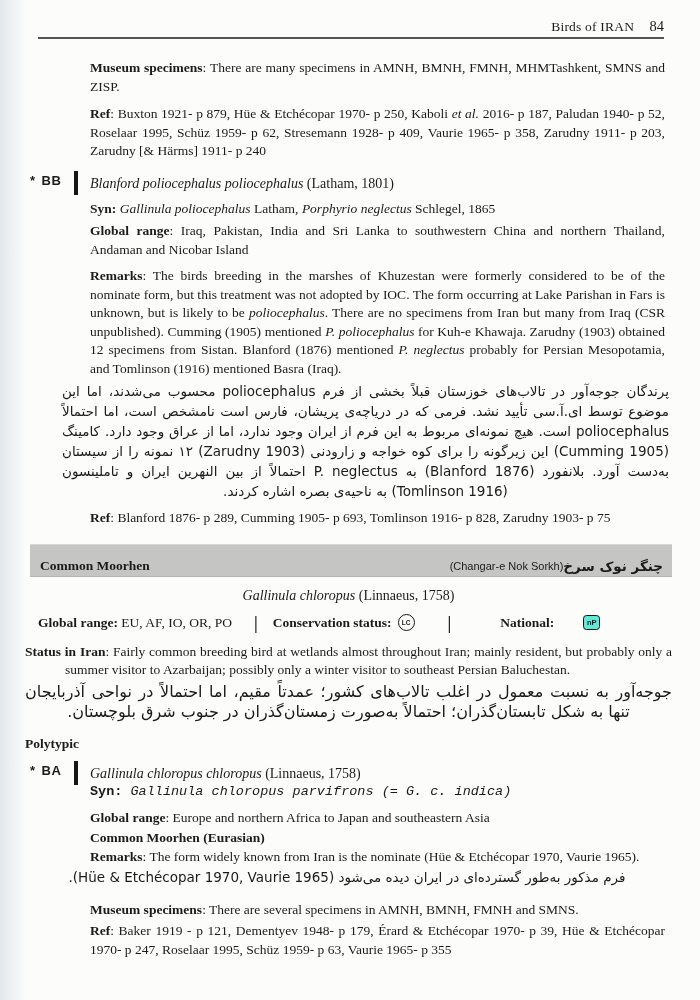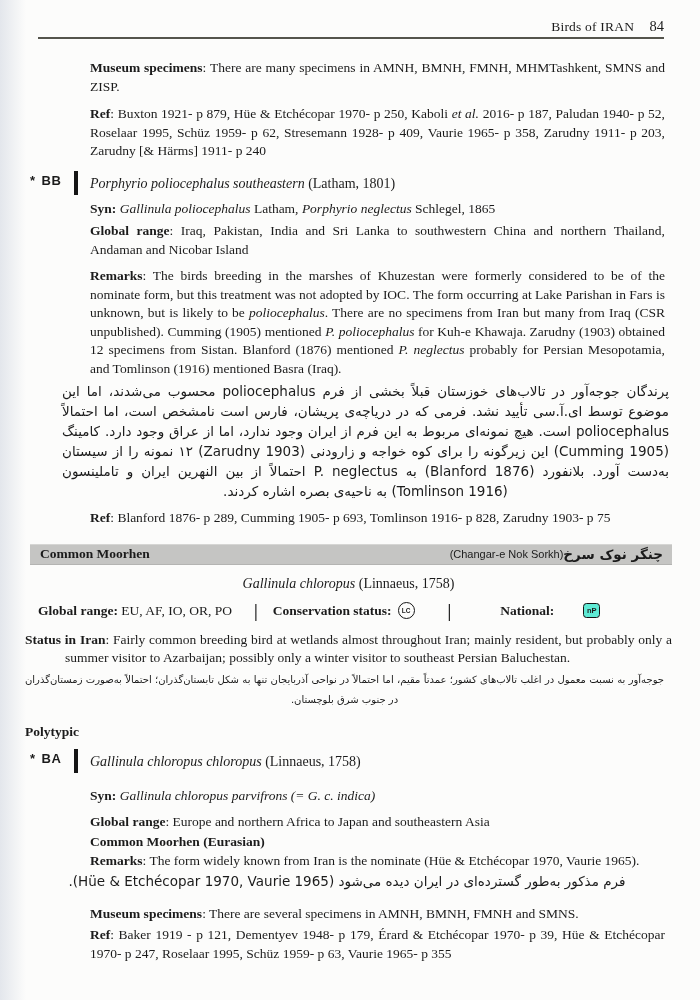--- a/index.html
+++ b/index.html
@@ -60,21 +60,21 @@
     margin-left:-28px;margin-right:-4px;
     margin-top:3px;
   }
   .mt-ref2{margin-top:8px;}
   
   .species-bar{
     margin:16px 0 0 5px;
     background:#c5c5c3;
     height:21px;
     display:flex;align-items:center;justify-content:space-between;
-    padding:0 9px 0 10px;
+    padding:12px 9px 0 10px;
     box-shadow:inset 0 1px 0 #d6d6d4, inset 0 -1px 0 #b4b4b2;
   }
   .species-bar .cname{font-weight:700;font-size:13.5px;}
   .species-bar .rside{display:flex;align-items:center;direction:ltr;}
   .species-bar .translit{
     font-family:"Liberation Sans","DejaVu Sans",sans-serif;
     font-size:11px;
   }
   .species-bar .pname{
     font-family:"DejaVu Sans","Liberation Sans",sans-serif;
@@ -106,29 +106,29 @@
   .badge-box{
     display:inline-flex;align-items:center;justify-content:center;
     min-width:13px;height:13px;border:1.3px solid #141414;border-radius:3.5px;
     font-family:"Liberation Sans","DejaVu Sans",sans-serif;
     font-size:7.5px;font-weight:700;padding:0 1px;
     margin-left:29px;background:#5eead4;
   }
   
   .status{margin-top:10px;padding-left:40px;text-indent:-40px;}
   .farsi-status{
-    margin:2px 8px 0 0;
+    margin:2px 0 0 0;
     direction:rtl;
     font-family:"DejaVu Sans","Liberation Sans",sans-serif;
-    font-size:10px;line-height:20px;
+    font-size:16px;line-height:20px;
     text-align:justify;text-align-last:center;
   }
   .polytypic{margin-top:14px;font-weight:700;font-size:13.5px;}
   .mt-entryba{margin-top:12px;}
-  .mt-ba-syn{margin-top:16px;}
+  .mt-ba-syn{margin-top:0;font-family:Liberation Mono, monospace;}
   .mt-ba-global{margin-top:8px;}
   .mt-ba-common{margin-top:1px;font-weight:700;}
   .mt-ba-remarks{margin-top:1px;}
   .farsi-ba{
     direction:rtl;
     font-family:"DejaVu Sans","Liberation Sans",sans-serif;
     font-size:13.5px;line-height:20px;
     text-align:left;text-align-last:center;
     margin:0 -4px 0 -65px;
   }
@@ -148,21 +148,21 @@
   <div class="content">
 
     <div class="entry mt-museum1">
       <p class="para"><span class="rs-b">Museum specimens</span><span>: There are many specimens in AMNH, BMNH, FMNH, MHMTashkent, SMNS and ZISP.</span></p>
       <p class="para mt-ref1"><span class="rs-b">Ref</span><span>: Buxton 1921- p 879, Hüe &amp; Etchécopar 1970- p 250, Kaboli </span><span class="rs-i">et al.</span><span> 2016- p 187, Paludan 1940- p 52, Roselaar 1995, Schüz 1959- p 62, Stresemann 1928- p 409, Vaurie 1965- p 358, Zarudny 1911- p 203, Zarudny [&amp; Härms] 1911- p 240</span></p>
     </div>
 
     <div class="entry mt-entrybb">
       <span class="entry-code"><span class="star">*</span><span>BB</span></span>
       <span class="entry-vbar"></span>
-      <p class="para sci-line"><span class="rs-i">Porphyrio poliocephalus southeastern</span><span> (Latham, 1801)</span></p>
+      <p class="para sci-line"><span class="rs-i">Blanford poliocephalus poliocephalus</span><span> (Latham, 1801)</span></p>
       <p class="para mt-syn"><span class="rs-b">Syn: </span><span class="rs-i">Gallinula poliocephalus</span><span> Latham, </span><span class="rs-i">Porphyrio neglectus</span><span> Schlegel, 1865</span></p>
       <p class="para mt-global"><span class="rs-b">Global range</span><span>: Iraq, Pakistan, India and Sri Lanka to southwestern China and northern Thailand, Andaman and Nicobar Island</span></p>
       <p class="para mt-remarks"><span class="rs-b">Remarks</span><span>: The birds breeding in the marshes of Khuzestan were formerly considered to be of the nominate form, but this treatment was not adopted by IOC. The form occurring at Lake Parishan in Fars is unknown, but is likely to be </span><span class="rs-i">poliocephalus</span><span>. There are no specimens from Iran but many from Iraq (CSR unpublished). Cumming (1905) mentioned </span><span class="rs-i">P. poliocephalus</span><span> for Kuh-e Khawaja. Zarudny (1903) obtained 12 specimens from Sistan. Blanford (1876) mentioned </span><span class="rs-i">P. neglectus</span><span> probably for Persian Mesopotamia, and Tomlinson (1916) mentioned Basra (Iraq).</span></p>
       <p class="farsi">پرندگان جوجه‌آور در تالاب‌های خوزستان قبلاً بخشی از فرم poliocephalus محسوب می‌شدند، اما این موضوع توسط ای.آ.سی تأیید نشد. فرمی که در دریاچه‌ی پریشان، فارس است نامشخص است، اما احتمالاً poliocephalus است. هیچ نمونه‌ای مربوط به این فرم از ایران وجود ندارد، اما از عراق وجود دارد. کامینگ (Cumming 1905) این زیرگونه را برای کوه خواجه و زارودنی (Zarudny 1903) ۱۲ نمونه را از سیستان به‌دست آورد. بلانفورد (Blanford 1876) به P. neglectus احتمالاً از بین النهرین ایران و تاملینسون (Tomlinson 1916) به ناحیه‌ی بصره اشاره کردند.</p>
       <p class="para mt-ref2"><span class="rs-b">Ref</span><span>: Blanford 1876- p 289, Cumming 1905- p 693, Tomlinson 1916- p 828, Zarudny 1903- p 75</span></p>
     </div>
 
     <div class="species-bar">
       <span class="cname">Common Moorhen</span>
       <span class="rside">

